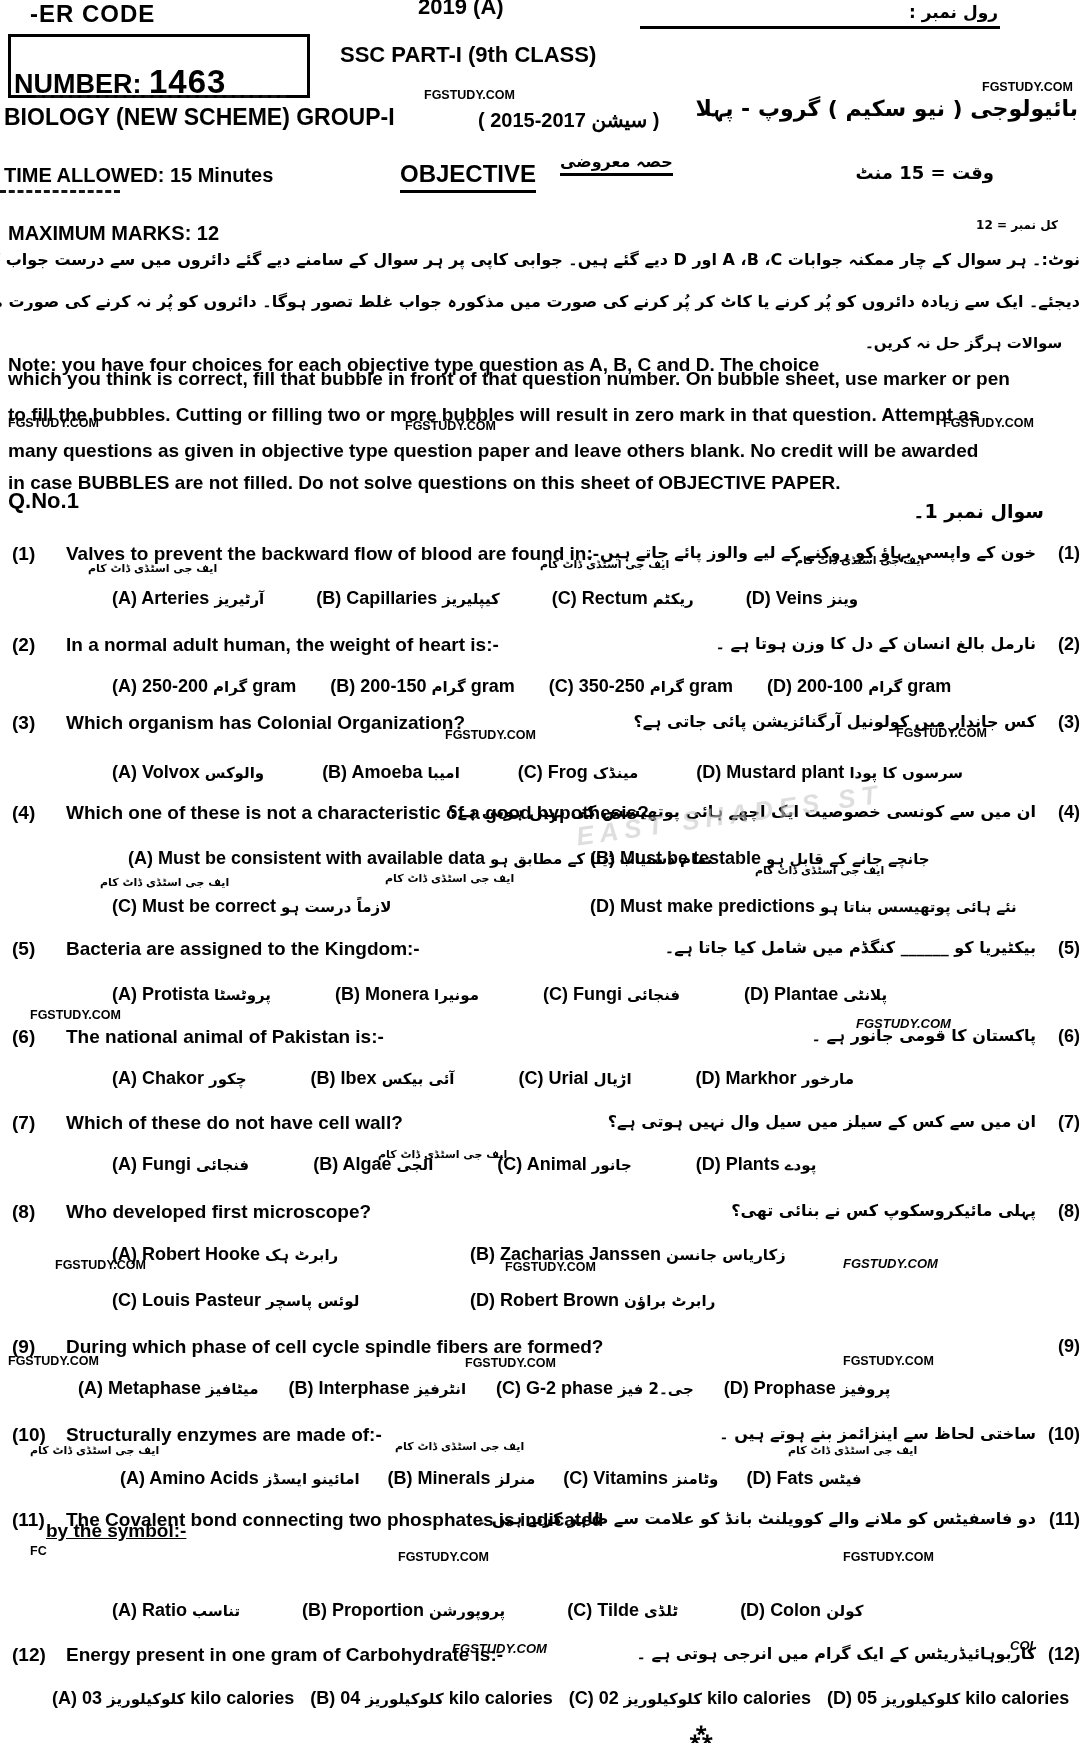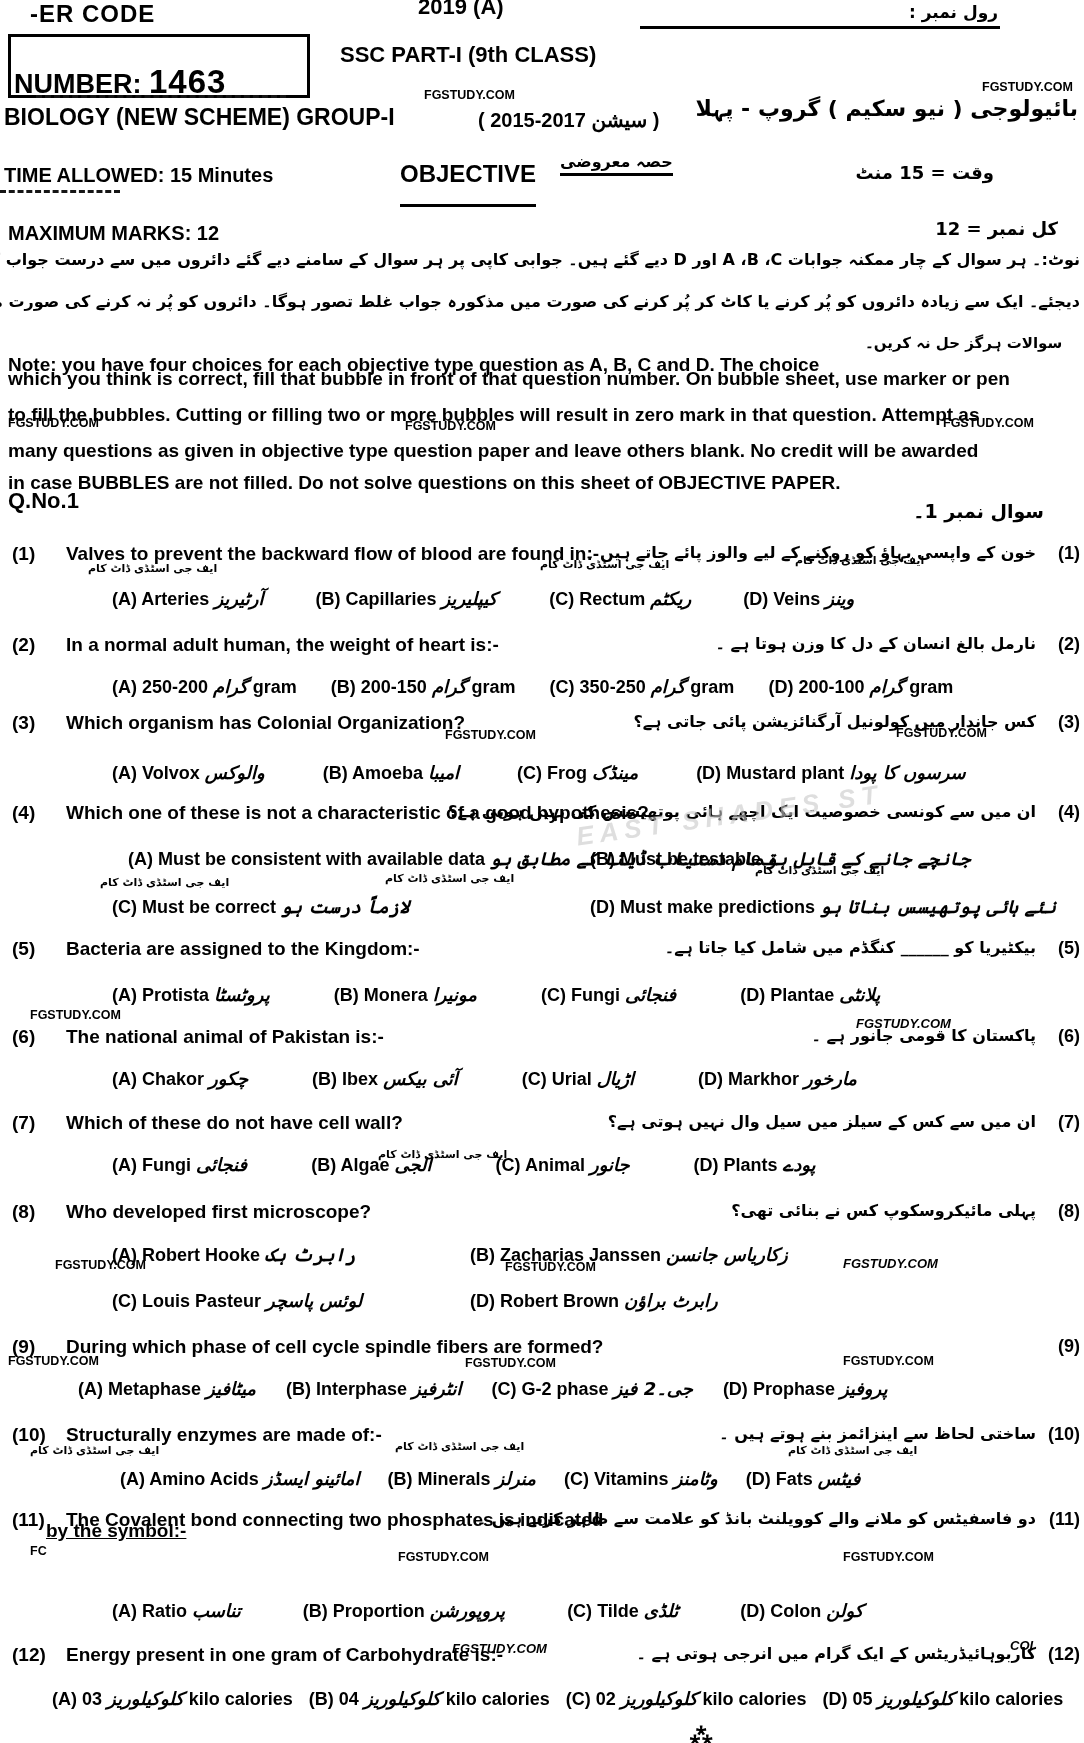--- a/index.html
+++ b/index.html
@@ -16,41 +16,41 @@
   .roll-line{left:640px;top:6px;width:360px;border-bottom:3px solid #000;height:20px;}
   .roll-label{right:2px;top:-4px;font-size:17px;}
   .number-box{left:8px;top:34px;width:296px;height:58px;border:3px solid #000;}
   .number-text{left:14px;top:46px;font-size:27px;margin-top:17px;}
   .number-value{font-size:33px;letter-spacing:1px;}
   .ssc-line{left:340px;top:42px;font-size:22px;}
   .subject-en{left:4px;top:104px;font-size:23px;}
   .session{left:478px;top:108px;font-size:20px;}
   .subject-ur{right:6px;top:96px;font-size:22px;}
   .time-allowed{left:4px;top:164px;font-size:20px;}
-  .objective{left:400px;top:160px;font-size:24px;border-bottom:3px solid #000;padding-bottom:16px;}
+  .objective{left:400px;top:160px;font-size:24px;border-bottom:3px solid #000;padding-bottom:2px;}
   .objective-ur{left:560px;top:152px;font-size:16px;border-bottom:3px solid #000;padding-bottom:2px;}
   .time-ur{right:90px;top:162px;font-size:18px;}
   .max-marks{left:8px;top:222px;font-size:20px;}
-  .max-marks-ur{right:26px;top:218px;font-size:18px;}
+  .max-marks-ur{right:26px;top:218px;font-size:12px;}
   
   .u-note{right:4px;width:1076px;text-align:right;font-size:16px;}
   .e-note{left:8px;font-size:19px;}
   .side-ur{left:865px;font-size:15px;}
   .sec-en{left:8px;font-size:22px;}
   .sec-ur{right:40px;font-size:19px;}
   
   .q-row{left:0;width:100%;height:26px;}
   .q-num{position:absolute;left:12px;font-size:19px;white-space:nowrap;}
   .q-en{position:absolute;left:66px;font-size:19px;white-space:nowrap;}
   .q-en2{left:46px;font-size:19px;}
   .q-ur{position:absolute;right:48px;font-size:16px;white-space:nowrap;}
   .q-num-r{position:absolute;right:4px;font-size:18px;white-space:nowrap;}
   .opt-line{left:0;width:100%;display:flex;align-items:baseline;}
   .opt{white-space:nowrap;font-size:18px;}
-  .opt .urdu{font-size:18px;font-style:italic;}
+  .opt .urdu{font-size:15px;}
   
   .wm-sm{font-size:12.5px;}
   .wm-sm-i{font-size:13px;font-style:italic;}
   .wm-diag{font-size:26px;color:#c9c9c9;font-style:italic;letter-spacing:6px;transform:rotate(-8deg);opacity:.6;}
   .urdu-wm{font-size:11px;}
   .noise{border-top:3px dashed #151515;height:0;}
   .footer-mark{left:690px;top:1720px;font-size:20px;}
 </style>
 </head>
 <body>

